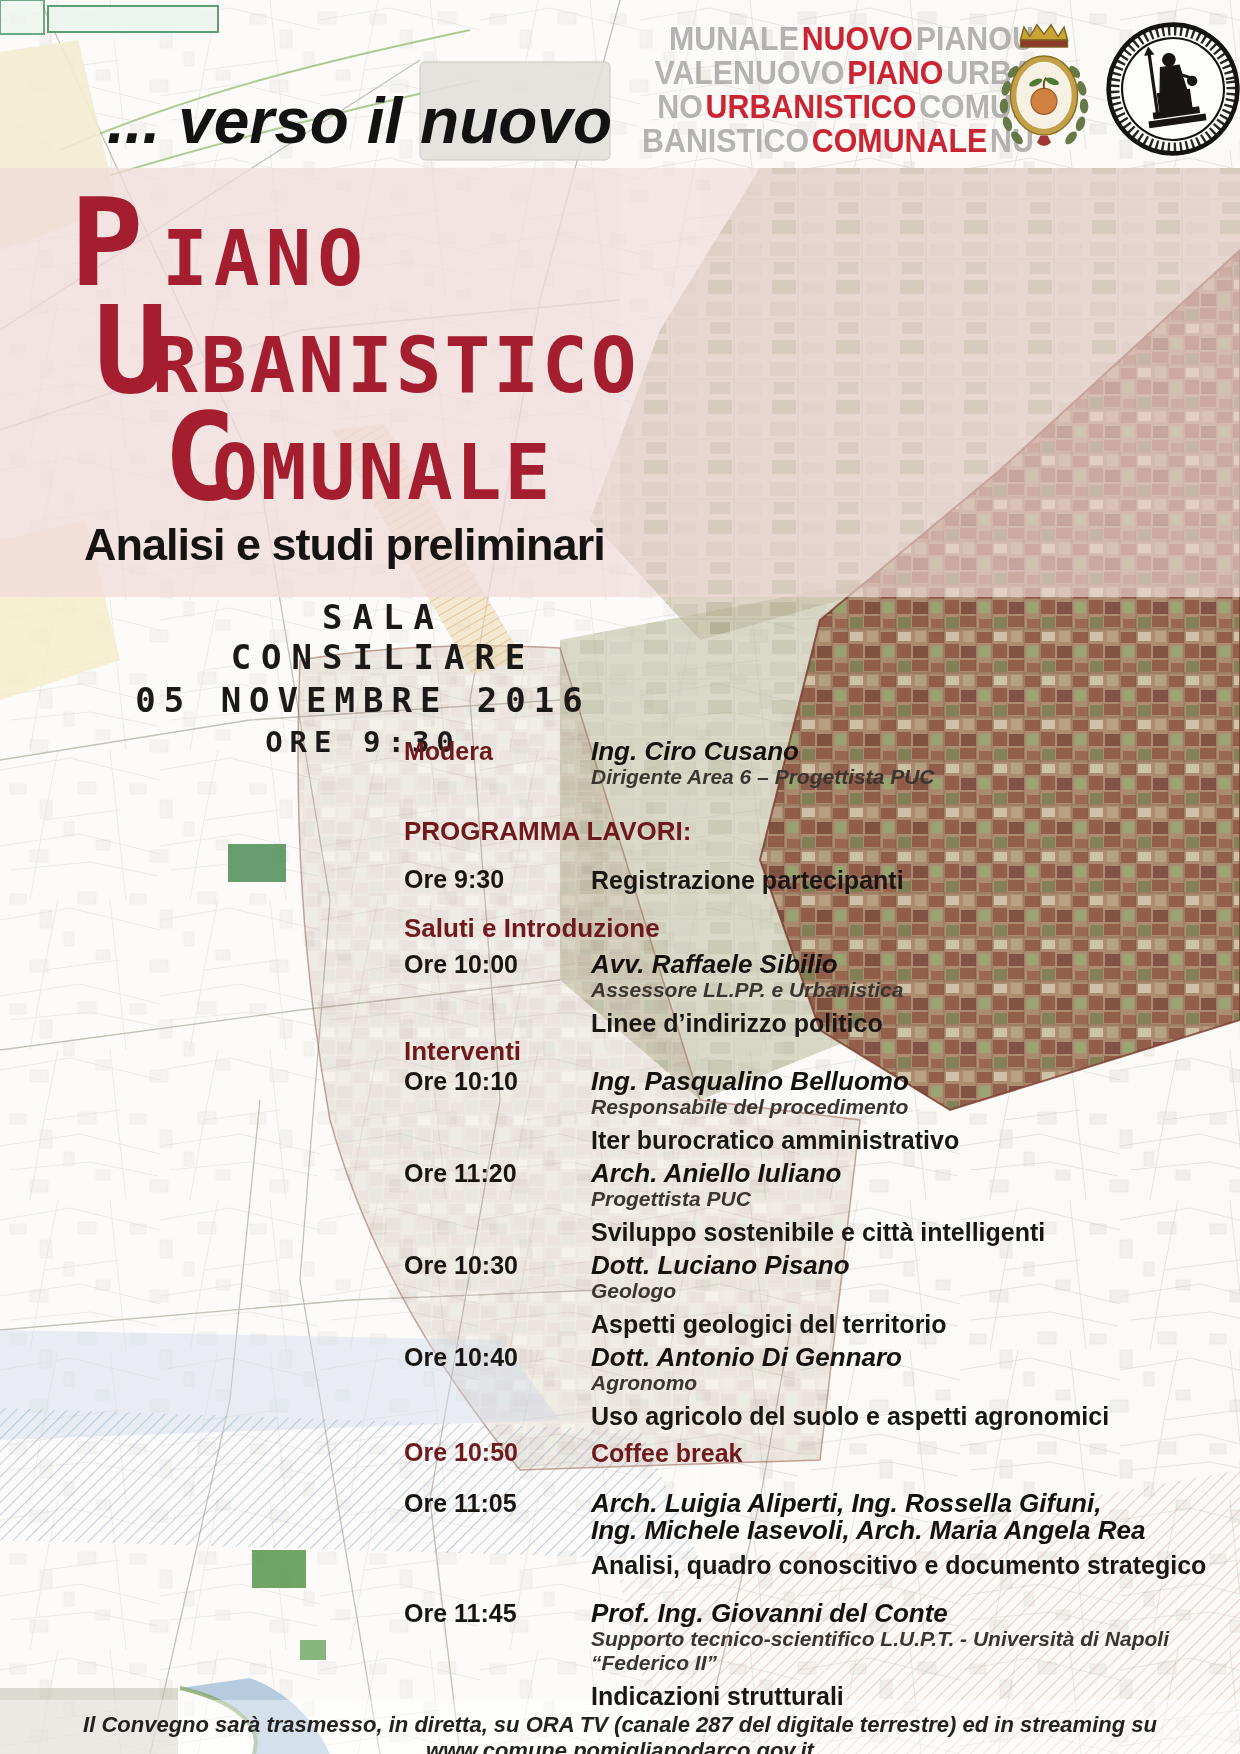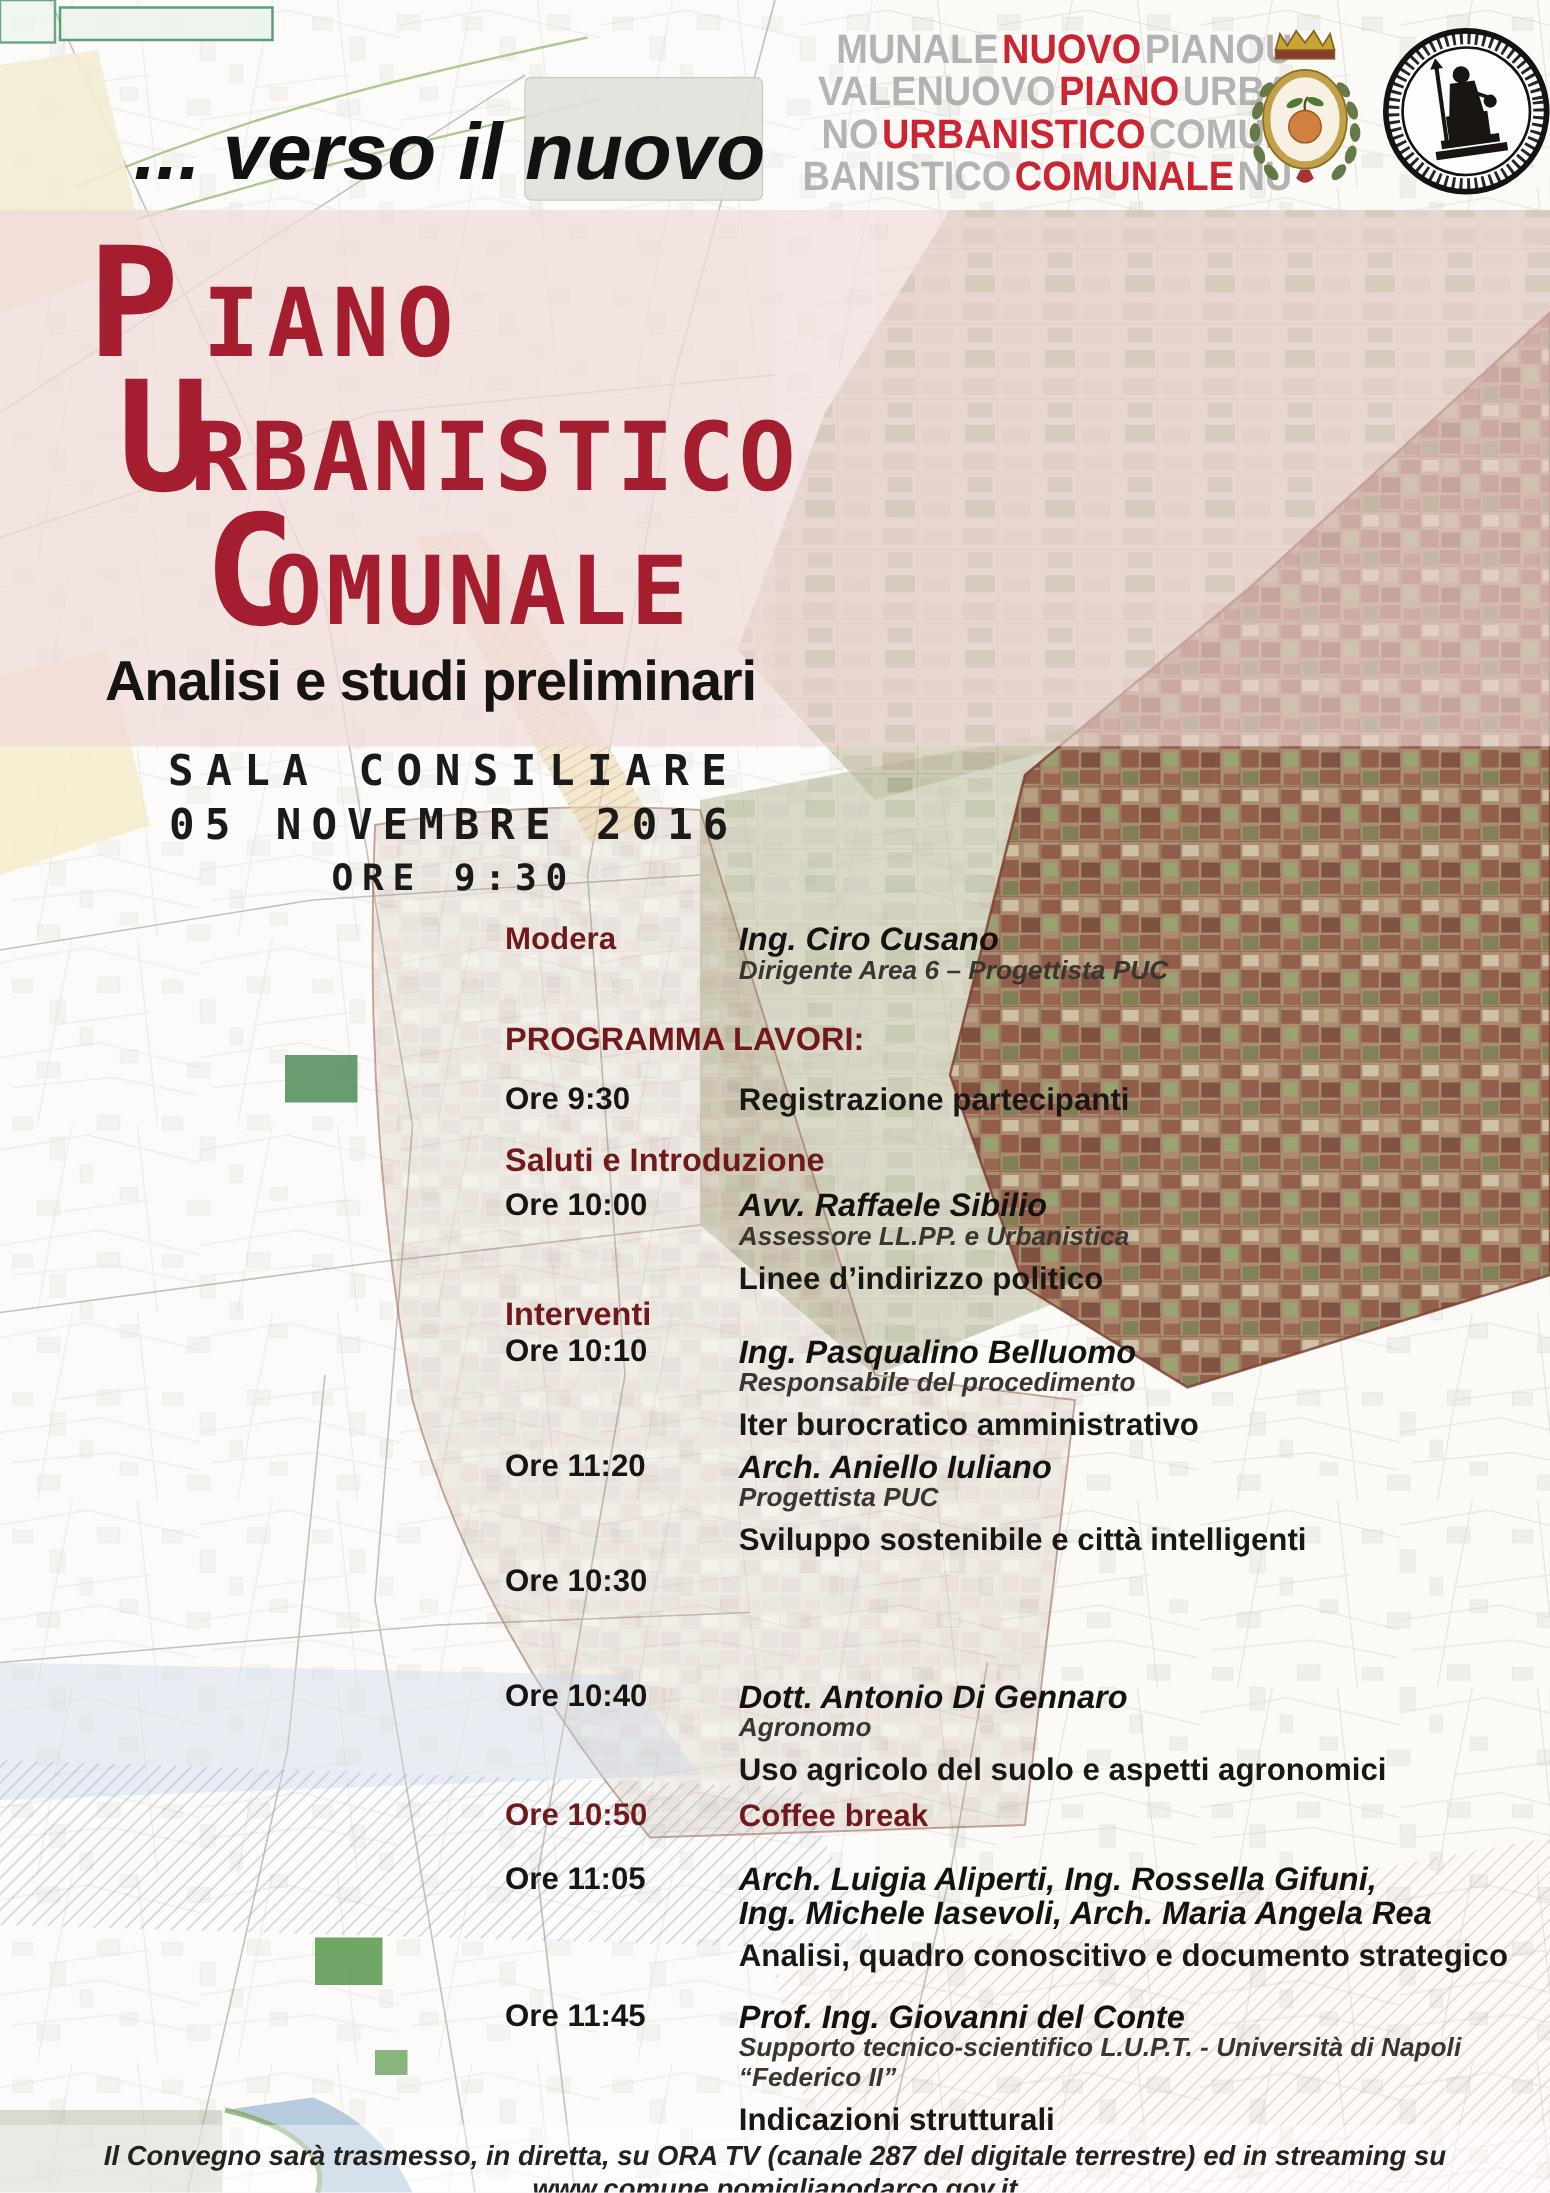--- a/index.html
+++ b/index.html
@@ -12,21 +12,21 @@
   .tagline{left:107px;top:84px;font-size:64px;font-style:italic;font-weight:600;color:#121212;text-align:right;}
 
   .wordcloud{top:22px;right:206px;text-align:right;font-weight:700;font-size:33px;line-height:34px;
              color:rgba(158,155,155,.75);white-space:nowrap;transform:scale(.92,1);transform-origin:top right;}
   .wordcloud .accent{color:#cb2433;padding:0 3px;}
 
   .subtitle{left:84px;top:519px;font-size:45px;font-weight:700;color:#161412;letter-spacing:-1px;}
 
   .event{left:128px;top:597px;width:470px;text-align:center;
          font-family:"DejaVu Sans Mono",monospace;font-weight:700;color:#1c1a18;}
-  .event .venue{font-size:34px;letter-spacing:10px;}
+  .event .venue{font-size:34px;letter-spacing:10px;margin-left:40px;}
   .event .date{font-size:34px;letter-spacing:8px;margin-top:3px;}
   .event .time{font-size:29px;letter-spacing:7px;margin-top:5px;}
 
   .prow{position:absolute;left:404px;display:flex;align-items:flex-start;color:#171411;z-index:3;gap:48px;}
   .ptime{width:139px;flex:none;font-weight:700;font-size:25px;line-height:27px;}
   .sect{position:absolute;left:404px;color:#6f191c;font-weight:700;font-size:26px;z-index:3;}
   .maroon{color:#6f191c !important;}
   .pname{font-style:italic;font-weight:700;font-size:26px;line-height:27px;color:#14110f;}
   .prole{font-style:italic;font-weight:600;font-size:21px;line-height:24px;color:#3a3530;}
   .ptopic{font-weight:700;font-size:25px;line-height:28px;margin-top:7px;color:#191613;}
@@ -265,20 +265,25 @@
   <div class="ptime">Ore 11:20</div>
   <div>
     <div class="pname">Arch. Aniello Iuliano</div>
     <div class="prole">Progettista PUC</div>
     <div class="ptopic">Sviluppo sostenibile e città intelligenti</div>
   </div>
 </div>
 
 <div class="prow" style="top:1252px">
   <div class="ptime">Ore 10:30</div>
+  <div>
+    <div class="pname">Dott. Luciano Pisano</div>
+    <div class="prole">Geologo</div>
+    <div class="ptopic">Aspetti geologici del territorio</div>
+  </div>
 </div>
 
 <div class="prow" style="top:1344px">
   <div class="ptime">Ore 10:40</div>
   <div>
     <div class="pname">Dott. Antonio Di Gennaro</div>
     <div class="prole">Agronomo</div>
     <div class="ptopic">Uso agricolo del suolo e aspetti agronomici</div>
   </div>
 </div>

